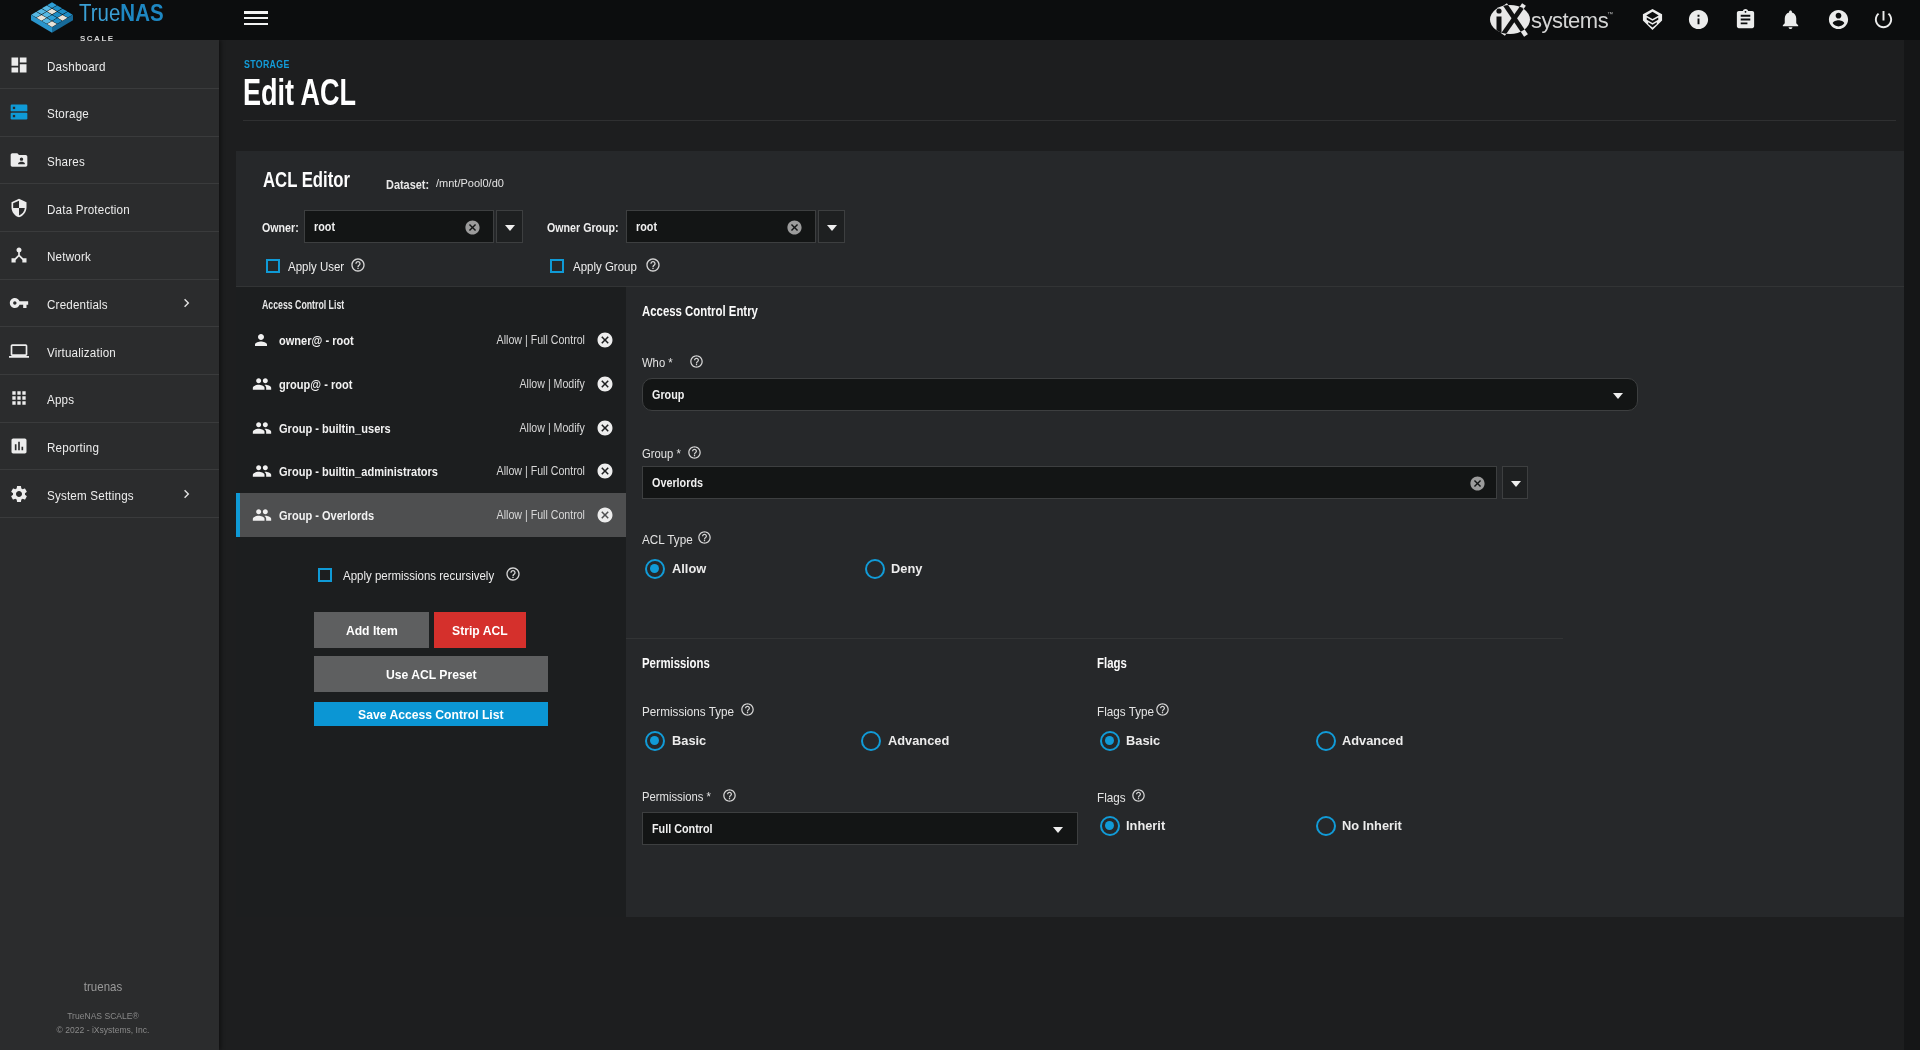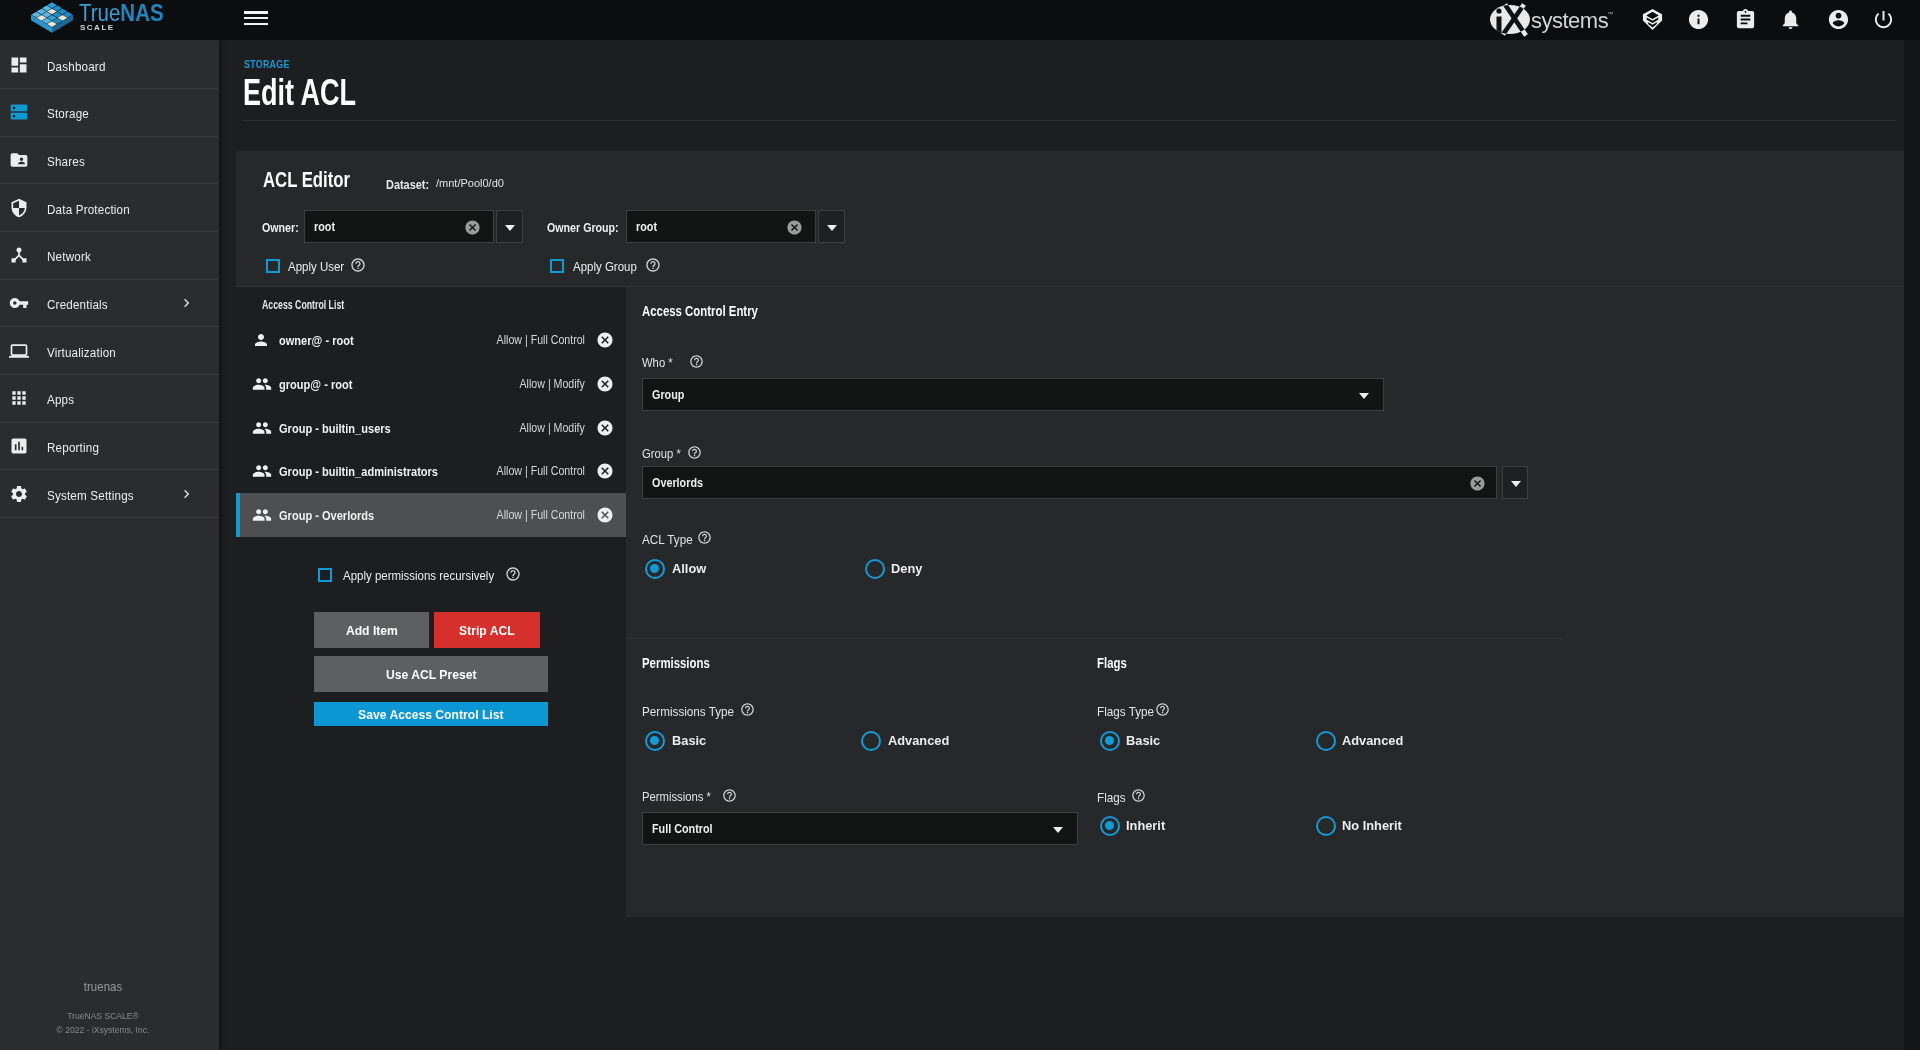--- a/index.html
+++ b/index.html
@@ -90,21 +90,21 @@
       <polygon points="10.5,7.65 15.4,10.5 10.5,13.35 5.6,10.5" fill="#57b8e4"></polygon>
       <polygon points="15.75,10.799999999999999 20.65,13.649999999999999 15.75,16.5 10.85,13.649999999999999" fill="#57b8e4"></polygon>
       <polygon points="21.0,13.950000000000001 25.9,16.8 21.0,19.650000000000002 16.1,16.8" fill="#2e9fd8"></polygon>
       <polygon points="26.25,17.099999999999998 31.15,19.95 26.25,22.8 21.35,19.95" fill="#1e8dc6"></polygon>
       <polygon points="5.25,10.799999999999999 10.15,13.649999999999999 5.25,16.5 0.34999999999999964,13.649999999999999" fill="#57b8e4"></polygon>
       <polygon points="10.5,13.950000000000001 15.4,16.8 10.5,19.650000000000002 5.6,16.8" fill="#e8e3da"></polygon>
       <polygon points="15.75,17.099999999999998 20.65,19.95 15.75,22.8 10.85,19.95" fill="#57b8e4"></polygon>
       <polygon points="21.0,20.249999999999996 25.9,23.099999999999998 21.0,25.95 16.1,23.099999999999998" fill="#e8e3da"></polygon>
   </svg>
   <div class="abs" style="left:79px;top:2px;font-size:23px;line-height:23px;color:#3a9fd4;transform:scaleX(.89);transform-origin:0 0;">True<b style="color:#1e87c2;">NAS</b></div>
-  <div class="abs" style="left:80px;top:23px;font-size:8px;font-weight:bold;color:#d5d5d5;letter-spacing:1.5px;">SCALE</div>
+  <div class="abs" style="left:80px;top:34px;font-size:8px;font-weight:bold;color:#d5d5d5;letter-spacing:1.5px;">SCALE</div>
   <div id="burger">
       <div></div>
       <div></div>
       <div></div>
     </div>
 
   <svg class="abs" style="left:1489px;top:3px;" width="125" height="34" viewBox="0 0 125 34">
     <defs>
         <clipPath id="ec">
           <ellipse cx="21" cy="16.5" rx="20" ry="14.5"></ellipse>
@@ -324,37 +324,37 @@
 
   <div class="cb" style="left:82px;top:417px;"></div>
   <div class="cblbl" style="left:107px;top:417px;">Apply permissions recursively</div>
   <svg class="abs" style="left:269px;top:415px;" width="16" height="16" viewBox="0 0 24 24" fill="#d5d5d5">
       <path d="M11 18h2v-2h-2v2zm1-16C6.48 2 2 6.48 2 12s4.48 10 10 10 10-4.48 10-10S17.52 2 12 2zm0 18c-4.41 0-8-3.59-8-8s3.59-8 8-8 8 3.59 8 8-3.59 8-8 8zm0-14c-2.21 0-4 1.79-4 4h2c0-1.1.9-2 2-2s2 .9 2 2c0 2-3 1.75-3 5h2c0-2.25 3-2.5 3-5 0-2.21-1.79-4-4-4z"></path>
     </svg>
 
   <div class="btn gray" style="left:78px;top:461px;width:115px;height:36px;">
       <span>Add Item</span>
     </div>
-  <div class="btn red" style="left:198px;top:461px;width:106px;height:36px;">
+  <div class="btn red" style="left:198px;top:461px;width:92px;height:36px;">
       <span>Strip ACL</span>
     </div>
   <div class="btn gray" style="left:78px;top:505px;width:234px;height:36px;">
       <span>Use ACL Preset</span>
     </div>
   <div class="btn blue" style="left:78px;top:551px;width:234px;height:24px;">
       <span>Save Access Control List</span>
     </div>
 
   <div class="seclbl" style="left:406px;top:151px;">Access Control Entry</div>
 
   <div class="small" style="left:406px;top:205px;">Who *</div>
   <svg class="abs" style="left:453px;top:203px;" width="15" height="15" viewBox="0 0 24 24" fill="#d5d5d5">
       <path d="M11 18h2v-2h-2v2zm1-16C6.48 2 2 6.48 2 12s4.48 10 10 10 10-4.48 10-10S17.52 2 12 2zm0 18c-4.41 0-8-3.59-8-8s3.59-8 8-8 8 3.59 8 8-3.59 8-8 8zm0-14c-2.21 0-4 1.79-4 4h2c0-1.1.9-2 2-2s2 .9 2 2c0 2-3 1.75-3 5h2c0-2.25 3-2.5 3-5 0-2.21-1.79-4-4-4z"></path>
     </svg>
-  <div class="field" style="left:406px;top:227px;width:742px;height:33px;">
+  <div class="field" style="left:406px;top:227px;width:996px;height:33px;border-radius:10px;">
     <span class="txt">Group</span>
     <span class="caret" style="right:14px;top:14px;"></span>
   </div>
 
   <div class="small" style="left:406px;top:296px;">Group *</div>
   <svg class="abs" style="left:451px;top:294px;" width="15" height="15" viewBox="0 0 24 24" fill="#d5d5d5">
       <path d="M11 18h2v-2h-2v2zm1-16C6.48 2 2 6.48 2 12s4.48 10 10 10 10-4.48 10-10S17.52 2 12 2zm0 18c-4.41 0-8-3.59-8-8s3.59-8 8-8 8 3.59 8 8-3.59 8-8 8zm0-14c-2.21 0-4 1.79-4 4h2c0-1.1.9-2 2-2s2 .9 2 2c0 2-3 1.75-3 5h2c0-2.25 3-2.5 3-5 0-2.21-1.79-4-4-4z"></path>
     </svg>
   <div class="field" style="left:406px;top:315px;width:855px;height:33px;">
     <span class="txt">Overlords</span>

